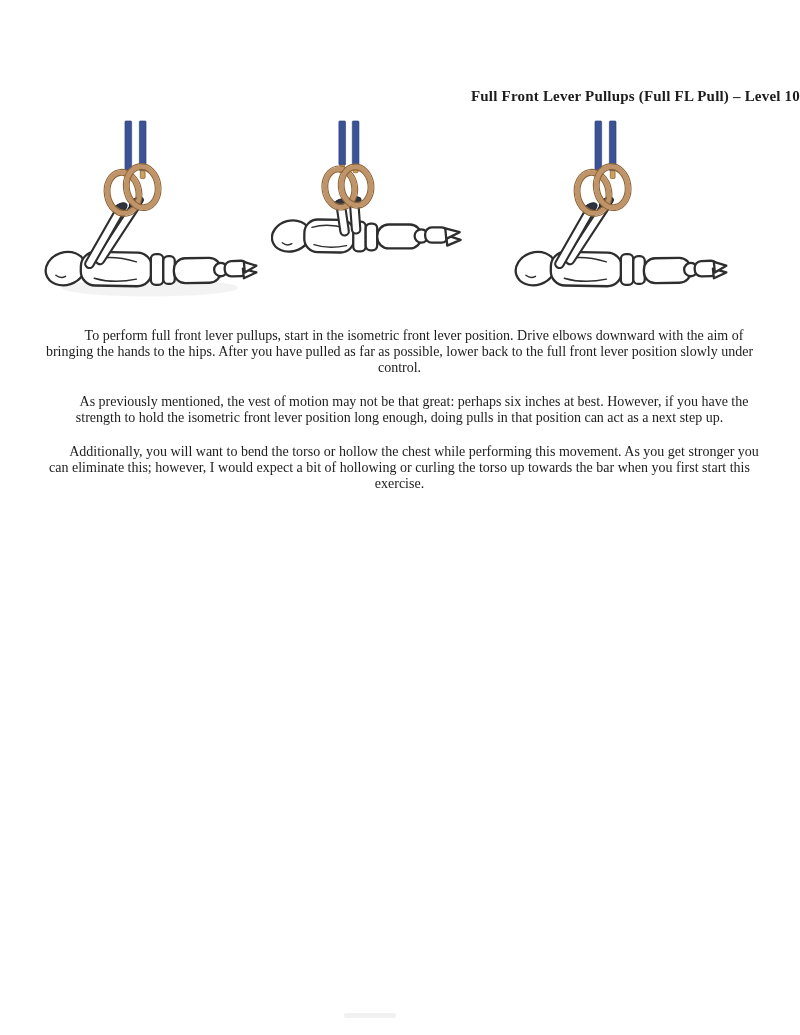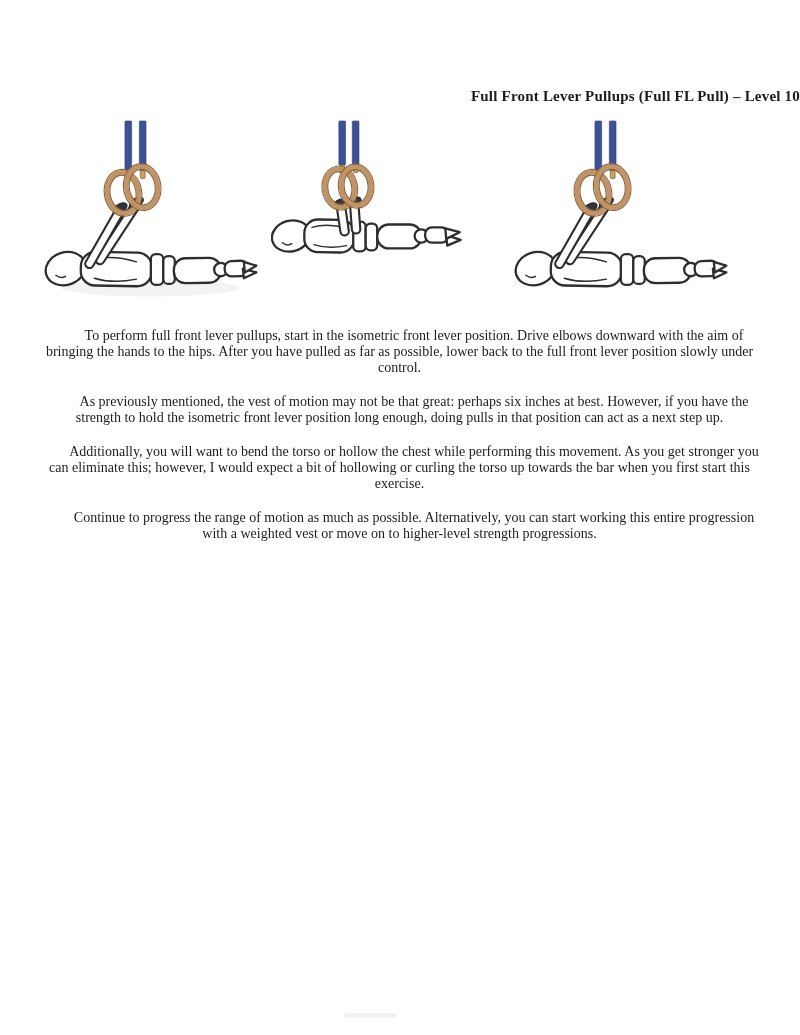--- a/index.html
+++ b/index.html
@@ -151,18 +151,17 @@
     </svg>
     <svg class="fig" viewBox="0 0 230 195" role="img">
       <use href="#fig-lever"></use>
     </svg>
   </div>
 
   <div class="doc-body">
     <p class="para">To perform full front lever pullups, start in the isometric front lever position. Drive elbows downward with the aim of bringing the hands to the hips. After you have pulled as far as possible, lower back to the full front lever position slowly under control.</p>
     <p class="para">As previously mentioned, the vest of motion may not be that great: perhaps six inches at best. However, if you have the strength to hold the isometric front lever position long enough, doing pulls in that position can act as a next step up.</p>
     <p class="para">Additionally, you will want to bend the torso or hollow the chest while performing this movement. As you get stronger you can eliminate this; however, I would expect a bit of hollowing or curling the torso up towards the bar when you first start this exercise.</p>
-    <p class="para">Continue to progress the range of motion as much as possible. Alternatively, you can start working this entire progression with a weighted vest or move on to higher-level strength progressions.</p>
   </div>
 
   <div class="footer-remnant"></div>
 
 </div>
 
 </body></html>

